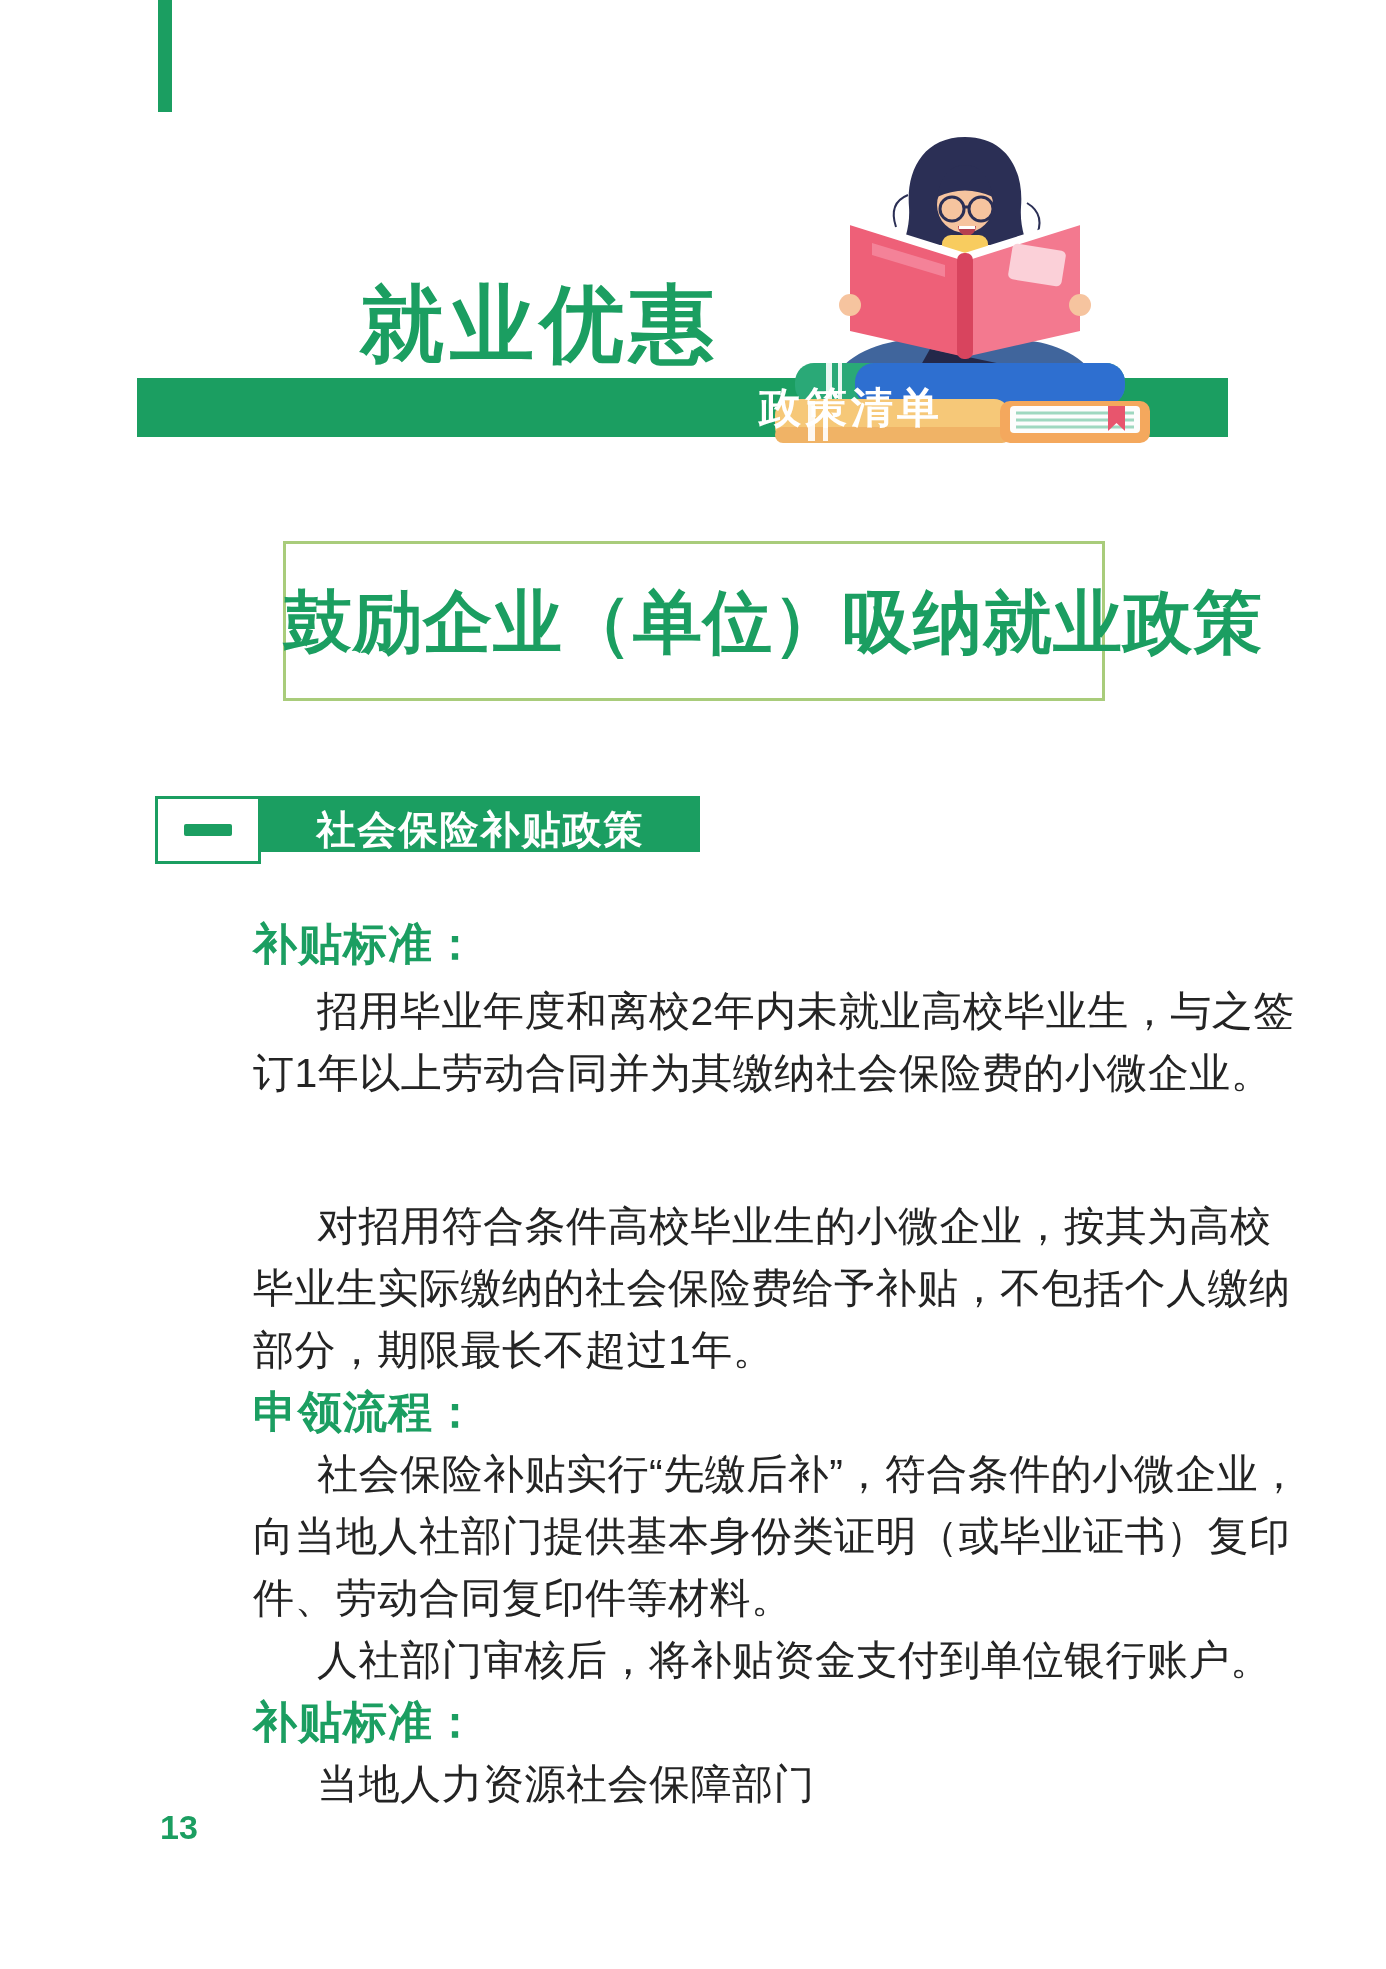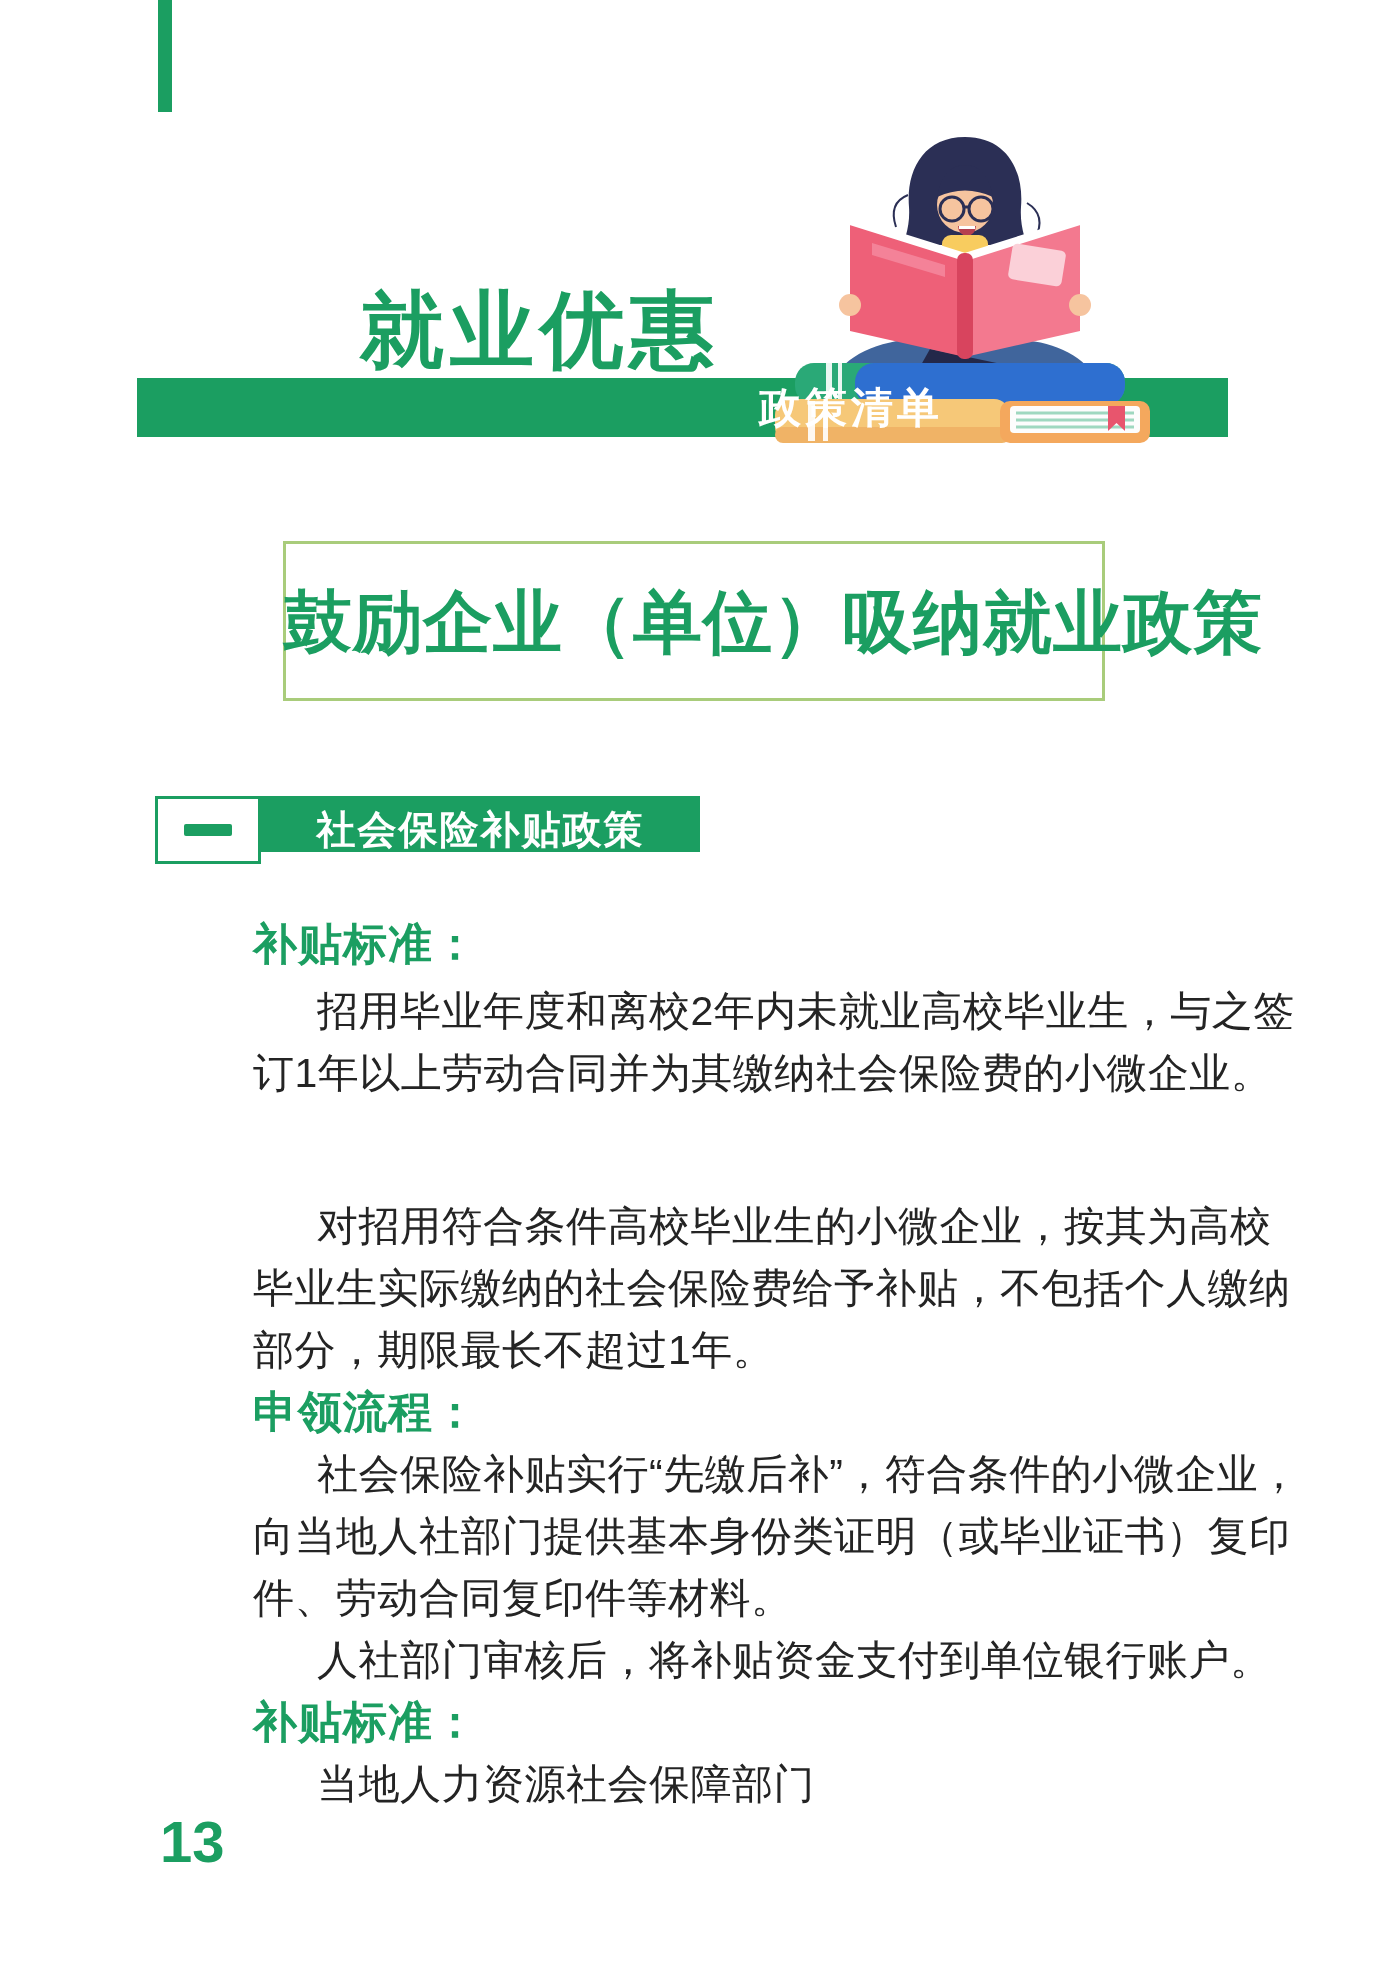--- a/index.html
+++ b/index.html
@@ -1,21 +1,21 @@
 <!DOCTYPE html>
 <html><head>
 <meta charset="utf-8">
 <style>
   html,body{margin:0;padding:0;background:#ffffff;}
   body{font-family:"Liberation Sans","DejaVu Sans",sans-serif;}
   #page{position:relative;width:1386px;height:1969px;background:#ffffff;overflow:hidden;}
   #top-accent-bar{position:absolute;left:158px;top:0;width:14px;height:112px;background:#1b9e61;}
   #doc-header{position:absolute;left:190px;top:72px;font-size:31px;font-weight:bold;color:#1b9e61;white-space:nowrap;letter-spacing:2px;}
 
-  #hero-title{position:absolute;left:137px;top:274px;width:806px;text-align:center;
+  #hero-title{position:absolute;left:137px;top:268px;width:806px;text-align:center;
               font-size:84px;font-weight:bold;color:#1b9e61;letter-spacing:6px;white-space:nowrap;}
   #subtitle-banner{position:absolute;left:137px;top:378px;width:1091px;height:59px;background:#1b9e61;}
   #subtitle-text{position:absolute;left:137px;top:378px;width:806px;height:59px;line-height:59px;
                  text-align:right;font-size:42px;font-weight:bold;color:#ffffff;letter-spacing:4px;}
 
   #illustration{position:absolute;left:680px;top:125px;width:500px;height:340px;}
 
   #policy-box{position:absolute;left:283px;top:541px;width:822px;height:160px;border:3px solid #a9cc7b;box-sizing:border-box;}
   #policy-box-title{position:absolute;left:283px;top:577px;width:822px;text-align:center;
                     font-size:69px;font-weight:bold;color:#1b9e61;letter-spacing:1px;white-space:nowrap;}
@@ -25,21 +25,21 @@
   #section-number-dash{position:absolute;left:26px;top:25px;width:48px;height:12px;background:#1b9e61;border-radius:2px;}
   .sr-only{position:absolute;width:1px;height:1px;overflow:hidden;clip:rect(0 0 0 0);}
   #section-title-bar{position:absolute;left:261px;top:796px;width:439px;height:56px;background:#1b9e61;}
   #section-title-text{position:absolute;left:0;top:0;width:439px;height:68px;line-height:68px;text-align:center;
                       font-size:39px;font-weight:bold;color:#ffffff;letter-spacing:2px;white-space:nowrap;}
 
   .heading{position:absolute;left:253px;font-size:44px;line-height:52px;font-weight:bold;color:#1b9e61;white-space:nowrap;letter-spacing:1px;}
   .bline{position:absolute;left:253px;width:1010px;font-size:41px;line-height:52px;color:#242424;white-space:nowrap;letter-spacing:0.5px;}
   .indent{left:317px;}
 
-  #page-number{position:absolute;left:160px;top:1808px;font-size:58px;font-weight:bold;color:#1b9e61;}
+  #page-number{position:absolute;left:160px;top:1808px;font-size:34px;font-weight:bold;color:#1b9e61;}
 </style>
 </head>
 <body>
 
 <div id="page">
 
   <div id="top-accent-bar"></div>
 
   <div id="hero-title">就业优惠</div>
   <div id="subtitle-banner"></div>

